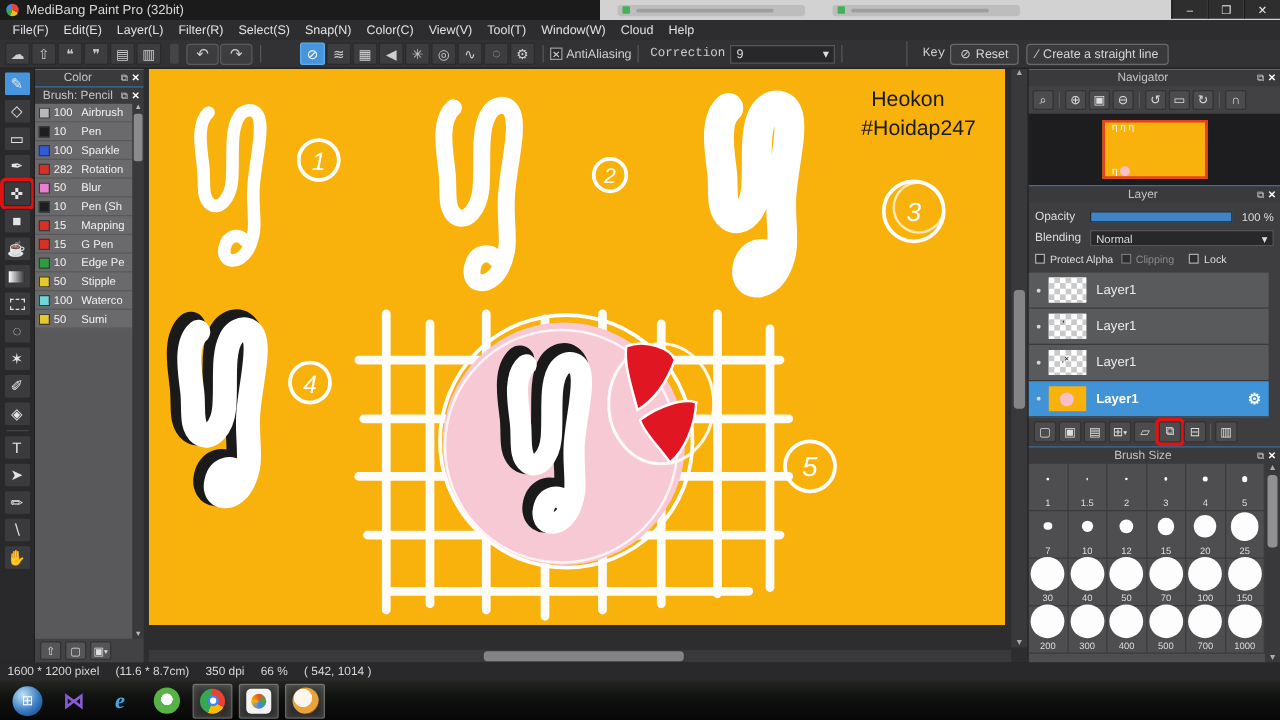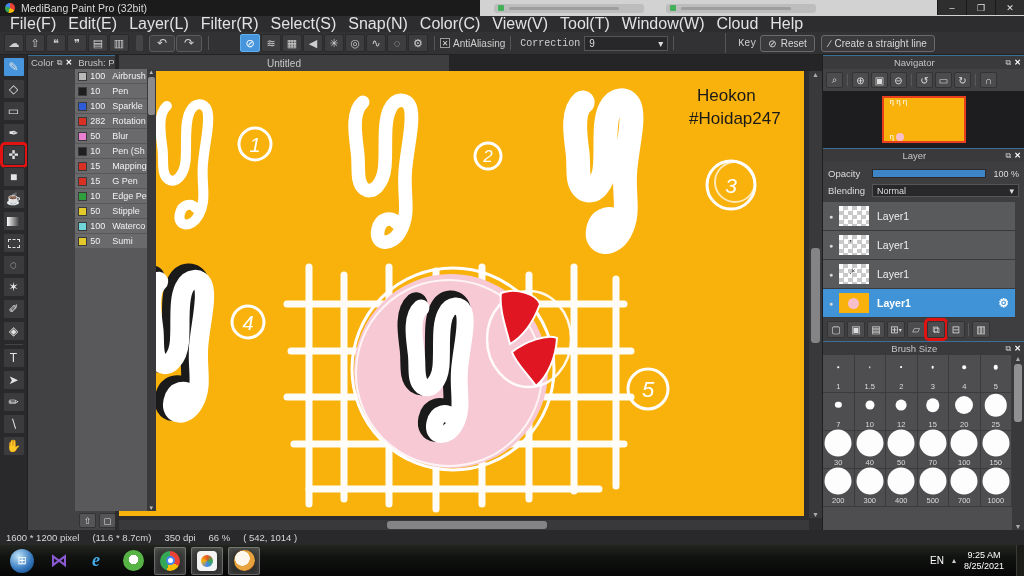--- a/index.html
+++ b/index.html
@@ -12,21 +12,21 @@
   .tb-title{font-size:10.5px;color:#d8d8d8;white-space:nowrap;}
   .browser-ghost{position:absolute;left:480px;top:0;width:544px;height:16px;background:#d2d2d2;display:flex;align-items:center;gap:22px;padding-left:14px;}
   .ghost-tab{width:150px;height:9px;background:#bdbdbd;border-radius:3px;display:flex;align-items:center;}
   .ghost-tab i{display:block;width:6px;height:6px;margin-left:4px;background:#45b05a;border-radius:1px;}
   .ghost-tab b{display:block;width:110px;height:3px;margin-left:5px;background:#9e9e9e;border-radius:2px;}
   .winctl{position:absolute;right:0;top:0;display:flex;}
   .wbtn{width:29px;height:15px;background:#2e2e2e;border-left:1px solid #1a1a1a;color:#e6e6e6;font-size:9px;display:flex;align-items:center;justify-content:center;}
 
   
   #menubar{position:absolute;top:16px;left:0;width:1024px;height:16px;background:#2d2d2f;display:flex;align-items:center;padding-left:4px;z-index:29;}
-  .mi{font-size:16px;color:#e2e2e2;padding:0 6px;white-space:nowrap;}
+  .mi{font-size:10px;color:#e2e2e2;padding:0 6px;white-space:nowrap;}
 
   
   #toolbar{position:absolute;top:32px;left:0;width:1024px;height:23px;background:#323234;display:flex;align-items:center;padding-left:4px;z-index:28;border-bottom:1px solid #222;}
   .tbtn{width:20px;height:18px;background:#3d3d3f;border:1px solid #2a2a2c;border-radius:2px;color:#cfcfcf;font-size:11px;display:flex;align-items:center;justify-content:center;margin-right:1px;}
   .tbtn.big{width:26px;height:17px;border:1px solid #5a5a5c;border-radius:3px;font-size:12px;}
   .tbtn.sel{background:#4796dd;border-color:#5fb0ef;color:#fff;}
   .vsep{width:1px;height:14px;background:#555;margin:0 5px;}
   .grip{width:7px;height:16px;background:#454547;border-radius:2px;margin:0 6px;}
   .lbl{font-size:10px;color:#cfcfcf;margin:0 4px;white-space:nowrap;font-family:Liberation Mono, monospace;}
   .cbx{width:10px;height:10px;border:1px solid #9a9a9a;background:#2a2a2a;color:#ddd;font-size:8px;line-height:9px;text-align:center;margin-right:3px;display:inline-block;}
@@ -42,21 +42,21 @@
   
   #tools{width:27px;background:#29292b;display:flex;flex-direction:column;align-items:center;padding-top:2px;gap:2px;}
   .tool{width:22px;height:20px;background:#3b3b3d;border:1px solid #2a2a2c;border-radius:2px;color:#e4e4e4;font-size:12px;line-height:1;display:flex;align-items:center;justify-content:center;}
   .tool.sel{background:#4796dd;}
   .anno{outline:3px solid #e11212;outline-offset:0px;}
   .grad-ic{width:13px;height:9px;background:linear-gradient(90deg,#fff,#303030);}
   .dash-ic{width:12px;height:9px;border:1px dashed #ddd;}
   .tdiv{width:18px;height:1px;background:#444;margin:1px 0;}
 
   
-  #left-panels{width:88px;display:flex;flex-direction:row;background:#424244;border-left:1px solid #1f1f1f;}
+  #left-panels{width:88px;display:flex;flex-direction:column;background:#424244;border-left:1px solid #1f1f1f;}
   .phdr{height:14px;background:#3a3a3c;border-top:1px solid #3c6e96;display:flex;align-items:center;font-size:9.5px;color:#c5c5c5;padding:0 3px;flex-shrink:0;}
   .phdr .ptitle{flex:1;text-align:center;white-space:nowrap;overflow:hidden;}
   .phdr .pic{font-size:8px;margin-left:3px;color:#cfcfcf;}
   .phdr .pic.x{font-weight:bold;color:#fff;}
 
   #color-body{position:relative;height:248px;flex-shrink:0;}
   .fgbg{position:absolute;left:7px;top:7px;width:32px;height:32px;}
   .bgsw{position:absolute;left:12px;top:12px;width:18px;height:18px;background:#050505;}
   .fgsw{position:absolute;left:0;top:0;width:19px;height:19px;background:#fff;border:2px solid #d42020;}
   .checker{background-color:#fff;background-image:conic-gradient(#c9c9c9 0 25%,#fff 0 50%,#c9c9c9 0 75%,#fff 0);background-size:9px 9px;}
@@ -382,23 +382,20 @@
         <span class="bf-btn">▢</span>
         <span class="bf-btn">
             <span>▣</span>
             <span style="font-size:6px">▾</span>
           </span>
       </div>
     </div>
   </div>
 
   <div id="canvas-area">
-    <div id="tabbar">
-      <div class="tab">Untitled</div>
-    </div>
     <div class="canvas-row">
       <svg id="canvas-svg" viewBox="0 0 685 445">
         <defs>
           <path id="eta" d="M22,18 C8,30 14,60 16,78 C18,96 14,112 24,120 C34,127 46,114 48,94 C50,70 46,42 54,26 C60,13 74,12 78,24 C83,40 74,72 72,100 C70,130 78,148 66,170 C56,188 36,186 40,168 C43,154 56,152 62,160" fill="none" stroke-linecap="round" stroke-linejoin="round"></path>
         </defs>
         <rect x="0" y="0" width="685" height="445" fill="#F9B10B"></rect>
 
         <g stroke="#fff" stroke-width="7" stroke-linecap="round" opacity="0.97">
           <line x1="190" y1="196" x2="190" y2="433"></line>
             <line x1="225" y1="204" x2="225" y2="428"></line>
@@ -491,20 +488,28 @@
         <span class="slider"></span>
         <span class="lp-val">100 %</span>
       </div>
       <div class="lp-row">
         <span class="lp-lbl">Blending</span>
         <span class="ddl2">
           <span>Normal</span>
           <span>▾</span>
         </span>
       </div>
+      <div class="chk-row">
+        <span class="chk"></span>
+        <span>Protect Alpha</span>
+        <span class="chk" style="margin-left:2px;border-color:#777"></span>
+        <span class="dim">Clipping</span>
+        <span class="chk" style="margin-left:8px"></span>
+        <span>Lock</span>
+      </div>
     </div>
     <div id="layer-list">
       <div class="lrow">
         <span class="visdot">●</span>
         <span class="lthumb checker"></span>
         <span>Layer1</span>
       </div>
       <div class="lrow">
         <span class="visdot">●</span>
         <span class="lthumb checker">
@@ -681,22 +686,13 @@
       </span>
     </span>
   <span class="tk active">
       <span class="mbl">
         <i></i>
       </span>
     </span>
   <span class="tk active">
       <span class="mbp"></span>
     </span>
-  <div class="tray">
-    <span class="en">EN</span>
-    <span class="caret">▴</span>
-    <div class="clock">
-      <div>9:25 AM</div>
-      <div>8/25/2021</div>
-    </div>
-    <span class="showdesk"></span>
-  </div>
 </div>
 
 </body></html>

